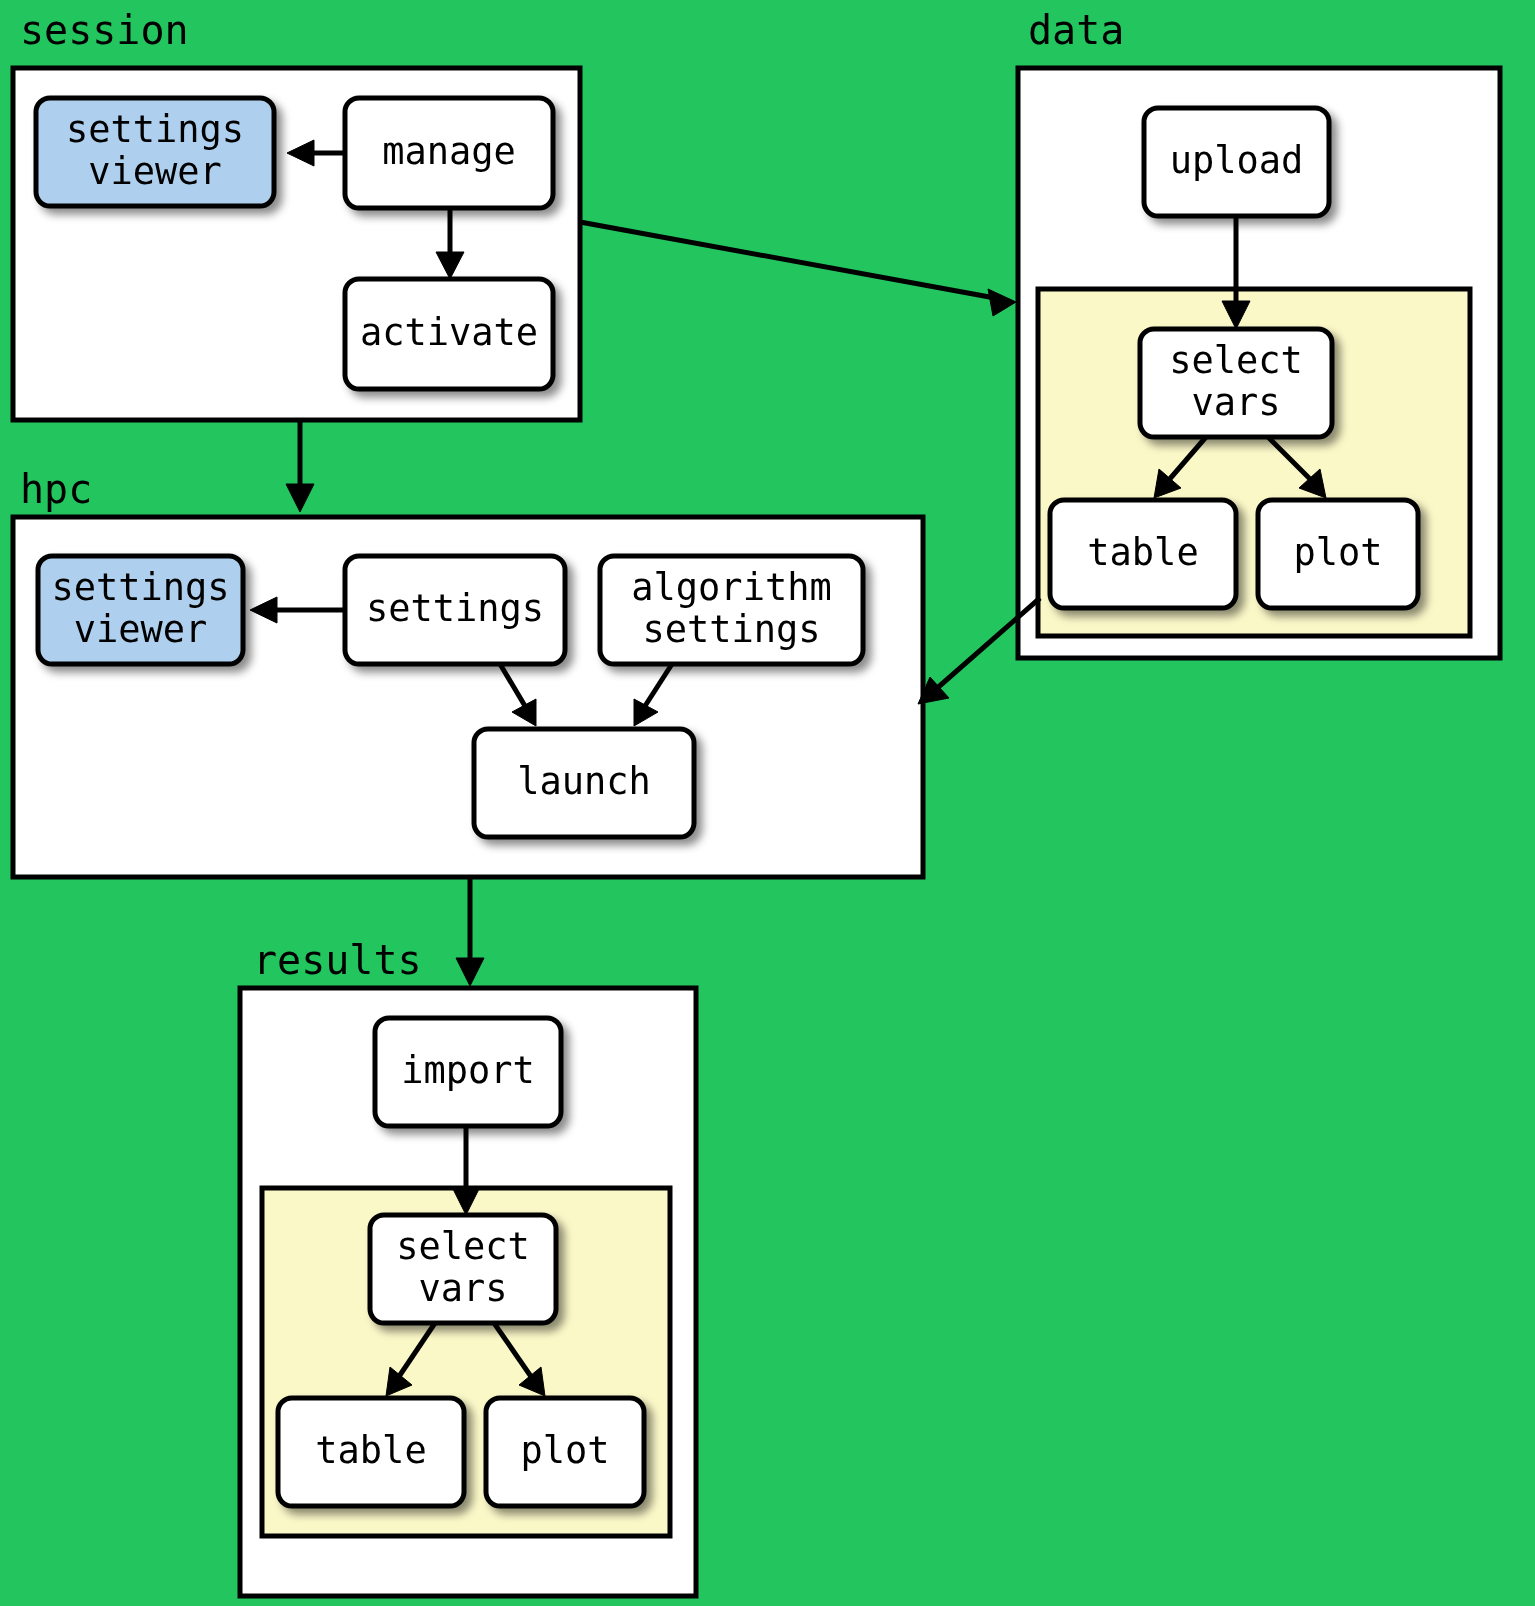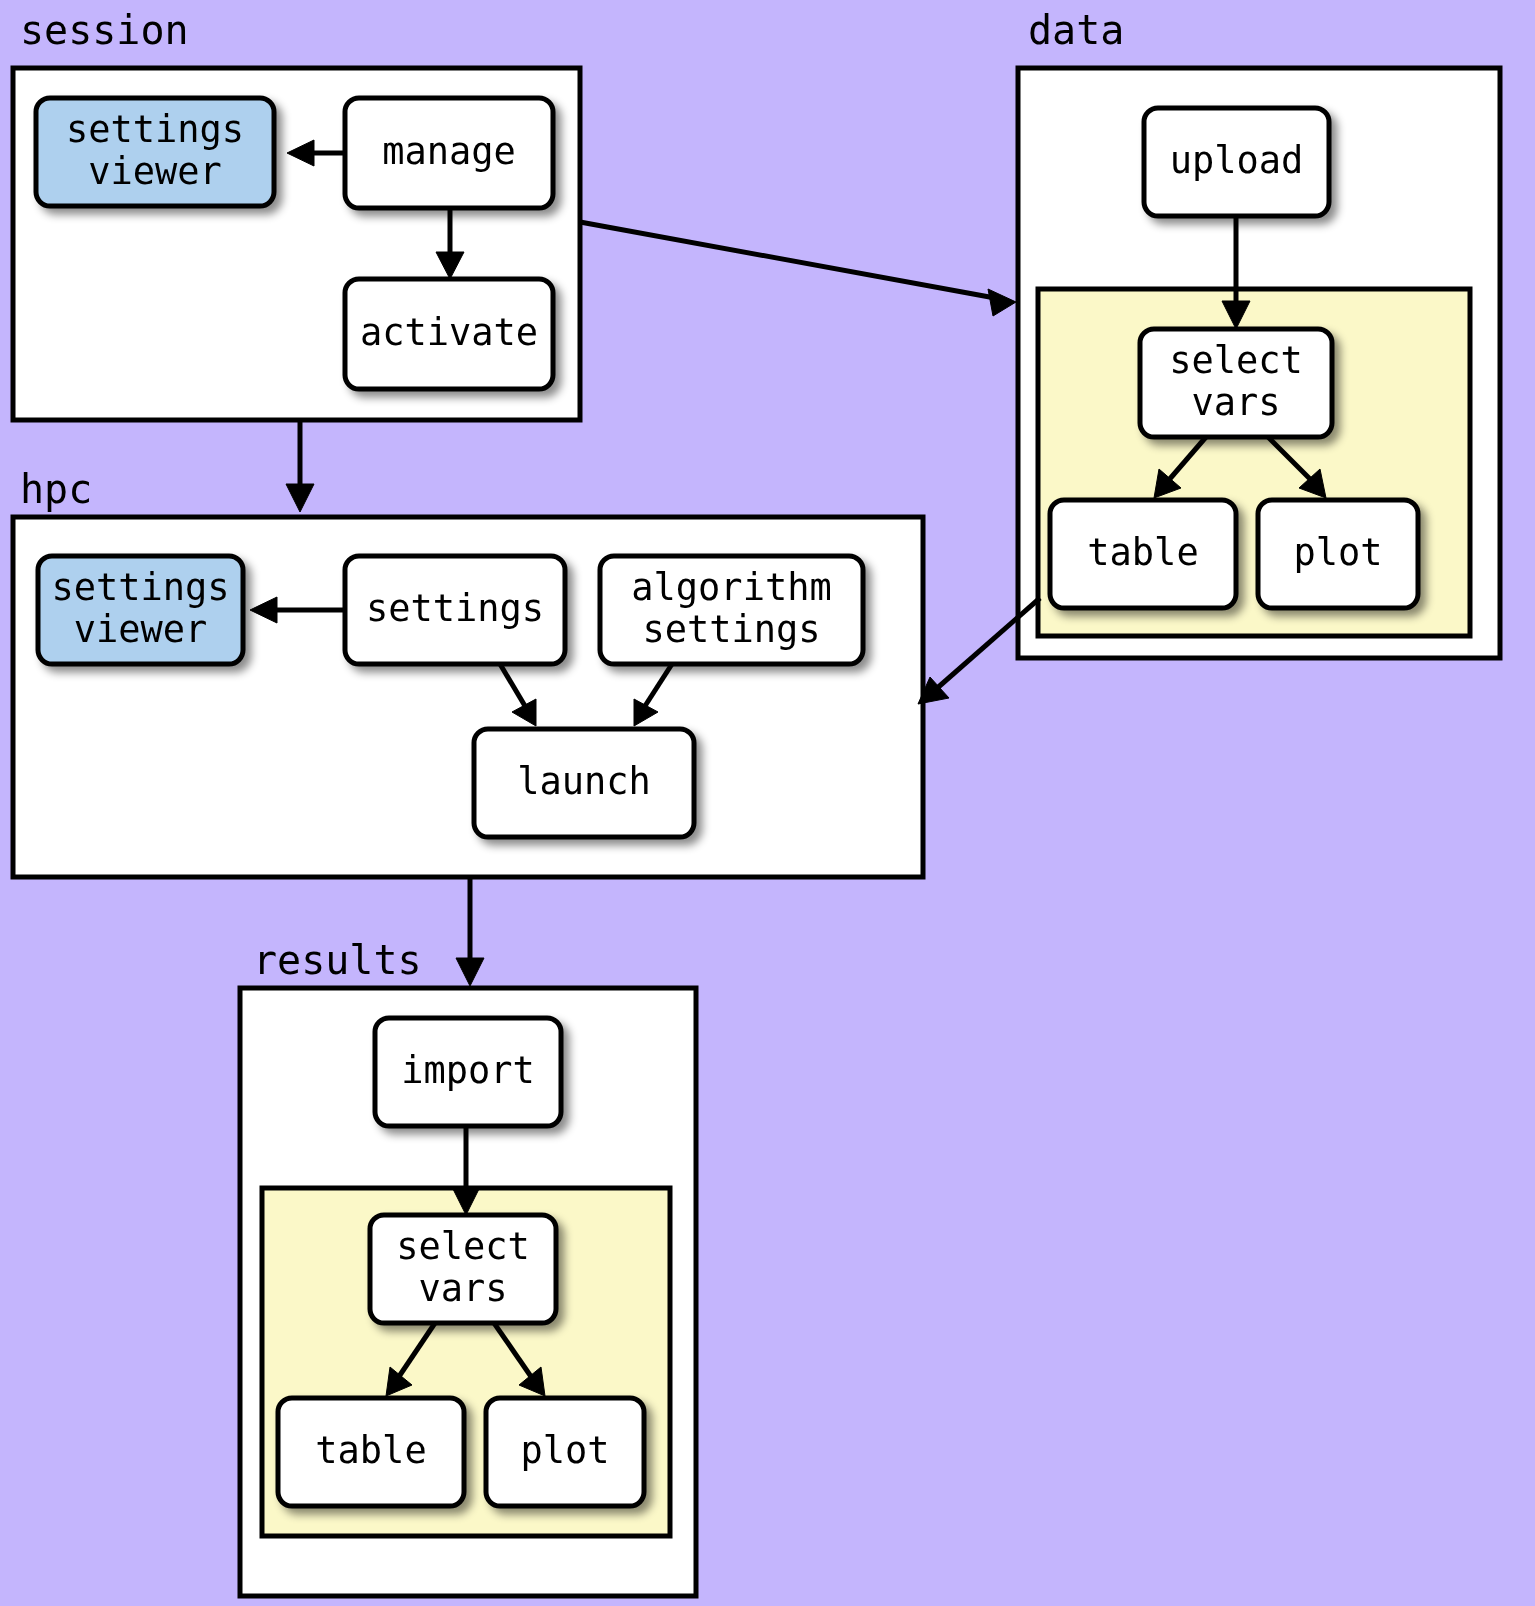--- a/index.html
+++ b/index.html
@@ -4,21 +4,21 @@
 <style>
   html, body {
     margin: 0;
     padding: 0;
     background: #ffffff;
   }
   #canvas-wrap {
     position: relative;
     width: 1535px;
     height: 1606px;
-    background: #c4b5fd;
+    background: #22c55e;
     font-family: "DejaVu Sans Mono", "Liberation Mono", monospace;
   }
   svg#diagram {
     display: block;
     width: 1535px;
     height: 1606px;
   }
   .cluster-rect {
     fill: #ffffff;
     stroke: #000000;

